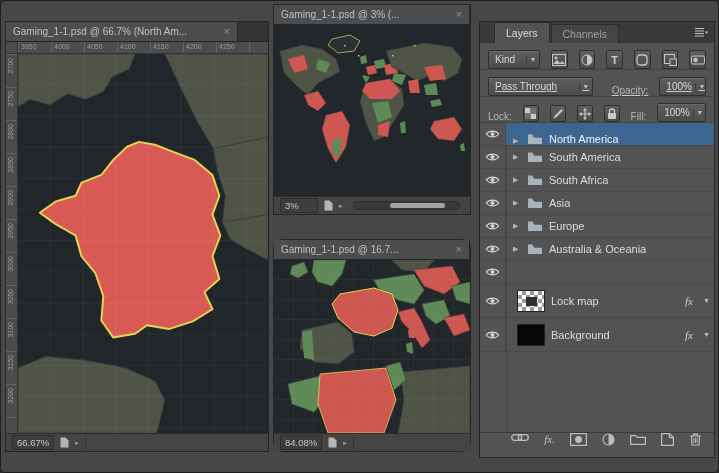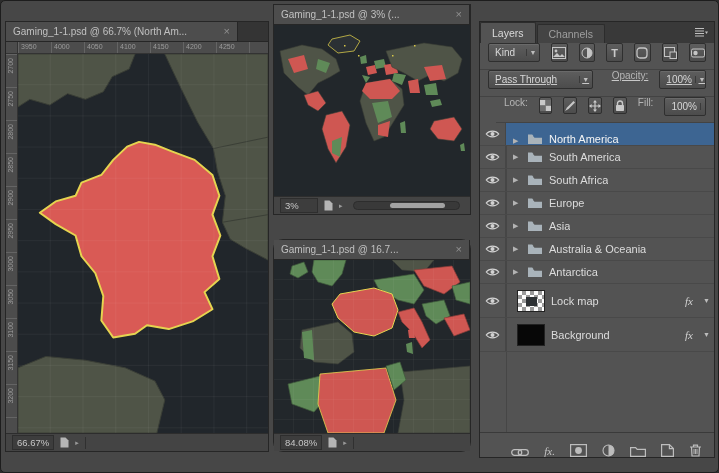--- a/index.html
+++ b/index.html
@@ -38,28 +38,28 @@
   .ruler-left{ position:absolute; left:0; top:32px; width:12px; bottom:18px; background:#4c4c4c;
                border-right:1px solid #333; overflow:hidden;
                background-image:repeating-linear-gradient(to bottom,#646464 0 1px,transparent 1px 33px); }
   .rlabel{ position:absolute; top:1px; font-size:7px; color:#9c9c9c; }
   .rlabel-v{ position:absolute; left:1px; font-size:7px; color:#9c9c9c;
              writing-mode:vertical-rl; transform:rotate(180deg); }
   
   #layers-panel{ position:absolute; left:478px; top:20px; width:236px; height:437px;
                  background:#535353; border:1px solid #262626; display:flex; flex-direction:column; }
   .ptabbar{ height:21px; background:#393939; display:flex; align-items:flex-end;
-            padding-left:0; flex:none; }
+            padding-left:14px; flex:none; }
   .ptab{ height:19px; padding:0 11px; display:flex; align-items:center; font-size:10.5px;
          color:#9f9f9f; background:#444444; border:1px solid #2c2c2c; border-bottom:none;
          margin-right:1px; border-radius:2px 2px 0 0; }
   .ptab.active{ background:#535353; color:#dadada; height:21px; }
   .pmenu{ margin-left:auto; width:26px; height:100%; display:flex; align-items:center; justify-content:center; }
-  .prow{ display:flex; align-items:flex-start; gap:11px; padding:0 8px; border-bottom:1px solid #434343; flex:none; }
-  .filter-row{ height:27px; } .blend-row{ height:27px;text-decoration:underline; } .lock-row{ height:26px;margin-left:16px; }
+  .prow{ display:flex; align-items:flex-end; gap:11px; padding:0 8px; border-bottom:1px solid #434343; flex:none; }
+  .filter-row{ height:27px; } .blend-row{ height:27px;text-decoration:underline; } .lock-row{ height:26px; }
   .combo{ display:flex; align-items:center; height:19px; background:linear-gradient(#5e5e5e,#4c4c4c);
           border:1px solid #2f2f2f; border-radius:2px; box-shadow:inset 0 1px 0 rgba(255,255,255,.08);
           font-size:10px; color:#d8d8d8; padding-left:6px; overflow:hidden; }
   .combo .val{ white-space:nowrap; }
   .combo .chev{ margin-left:auto; width:13px; text-align:center; border-left:1px solid #3a3a3a;
                 font-size:7px; color:#bdbdbd; flex:none; }
   .combo.kind{ width:62px; } .combo.blend{ width:118px; }
   .combo.num{ width:52px; } .combo.num .val{ margin-left:auto; padding-right:3px; }
   .lbl{ font-size:10px; color:#b5b5b5; white-space:nowrap; }
   .blend-row .lbl{ margin-left:8px; } .lock-row .lbl.fill{ margin-left:auto; }
@@ -87,21 +87,21 @@
     background-image:linear-gradient(45deg,#9a9a9a 25%,transparent 25%,transparent 75%,#9a9a9a 75%),
                      linear-gradient(45deg,#9a9a9a 25%,transparent 25%,transparent 75%,#9a9a9a 75%);
     background-size:8px 8px; background-position:0 0,4px 4px; }
   .thumb.checker::after{ content:""; position:absolute; left:8px; top:6px; width:11px; height:9px; background:#2d3134; }
   .thumb.black{ background:#070707; }
   .fxlbl{ margin-left:auto; font-size:11px; font-style:italic; color:#d2d2d2;
           font-family:"Liberation Serif", serif; flex:none; }
   .fxchev{ width:15px; text-align:center; font-size:7px; color:#bdbdbd; flex:none; }
   
   .panel-bottom{ height:25px; flex:none; border-top:1px solid #3a3a3a; background:#535353;
-                 display:flex; align-items:flex-end; justify-content:flex-end; gap:15px; padding:0 12px; }
+                 display:flex; align-items:flex-start; justify-content:flex-end; gap:15px; padding:0 12px; }
   .btn-ic{ display:flex; align-items:center; }
   .fxtool{ font-size:11px; font-style:italic; color:#c4c4c4; font-family:"Liberation Serif", serif; }
 </style>
 </head>
 <body>
 
 <div id="app">
 
   <div class="doc-window" style="left:4px;top:20px;width:264px;height:431px;">
     <div class="tabbar">
@@ -422,39 +422,39 @@
             </svg>
           </div>
           <div class="row-body">
             <span class="disclosure">▶</span>
             <span class="folder">
               <svg width="16" height="12" viewBox="0 0 16 12">
                 <path d="M1 3 L6 3 L7.5 4.8 L15 4.8 L15 11 L1 11 Z" fill="#a9b3ba"></path>
                 <path d="M1 3 L1 1.6 L5.2 1.6 L6.4 3 Z" fill="#a9b3ba"></path>
               </svg>
             </span>
-            <span class="lname">Europe</span>
+            <span class="lname">Asia</span>
           </div>
         </div>
         <div class="layer-row">
           <div class="eye-cell">
             <svg width="15" height="10" viewBox="0 0 15 10">
               <path d="M1.2 5 C4 1.2 11 1.2 13.8 5 C11 8.8 4 8.8 1.2 5 Z" fill="none" stroke="#d2d2d2" stroke-width="1.1"></path>
               <circle cx="7.5" cy="5" r="2" fill="#d2d2d2"></circle>
             </svg>
           </div>
           <div class="row-body">
             <span class="disclosure">▶</span>
             <span class="folder">
               <svg width="16" height="12" viewBox="0 0 16 12">
                 <path d="M1 3 L6 3 L7.5 4.8 L15 4.8 L15 11 L1 11 Z" fill="#a9b3ba"></path>
                 <path d="M1 3 L1 1.6 L5.2 1.6 L6.4 3 Z" fill="#a9b3ba"></path>
               </svg>
             </span>
-            <span class="lname">Asia</span>
+            <span class="lname">Europe</span>
           </div>
         </div>
         <div class="layer-row">
           <div class="eye-cell">
             <svg width="15" height="10" viewBox="0 0 15 10">
               <path d="M1.2 5 C4 1.2 11 1.2 13.8 5 C11 8.8 4 8.8 1.2 5 Z" fill="none" stroke="#d2d2d2" stroke-width="1.1"></path>
               <circle cx="7.5" cy="5" r="2" fill="#d2d2d2"></circle>
             </svg>
           </div>
           <div class="row-body">
@@ -468,30 +468,20 @@
             <span class="lname">Australia &amp; Oceania</span>
           </div>
         </div>
         <div class="layer-row">
           <div class="eye-cell">
             <svg width="15" height="10" viewBox="0 0 15 10">
               <path d="M1.2 5 C4 1.2 11 1.2 13.8 5 C11 8.8 4 8.8 1.2 5 Z" fill="none" stroke="#d2d2d2" stroke-width="1.1"></path>
               <circle cx="7.5" cy="5" r="2" fill="#d2d2d2"></circle>
             </svg>
           </div>
-          <div class="row-body">
-            <span class="disclosure">▶</span>
-            <span class="folder">
-              <svg width="16" height="12" viewBox="0 0 16 12">
-                <path d="M1 3 L6 3 L7.5 4.8 L15 4.8 L15 11 L1 11 Z" fill="#a9b3ba"></path>
-                <path d="M1 3 L1 1.6 L5.2 1.6 L6.4 3 Z" fill="#a9b3ba"></path>
-              </svg>
-            </span>
-            <span class="lname">Antarctica</span>
-          </div>
         </div>
         <div class="layer-row thumb-row">
           <div class="eye-cell">
             <svg width="15" height="10" viewBox="0 0 15 10">
               <path d="M1.2 5 C4 1.2 11 1.2 13.8 5 C11 8.8 4 8.8 1.2 5 Z" fill="none" stroke="#d2d2d2" stroke-width="1.1"></path>
               <circle cx="7.5" cy="5" r="2" fill="#d2d2d2"></circle>
             </svg>
           </div>
           <div class="row-body">
             <span class="thumb checker"></span>

